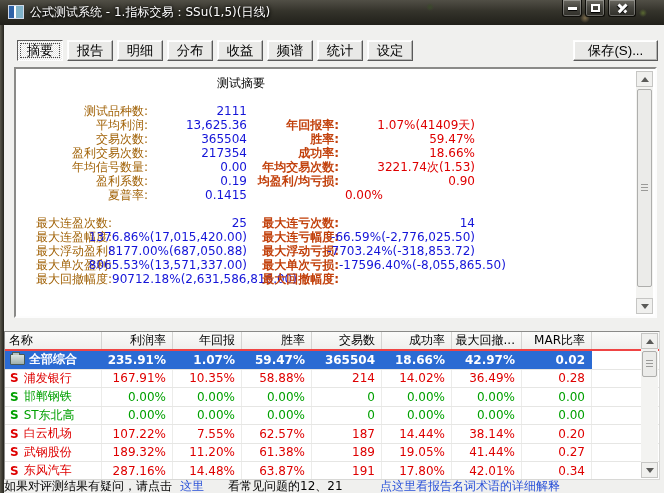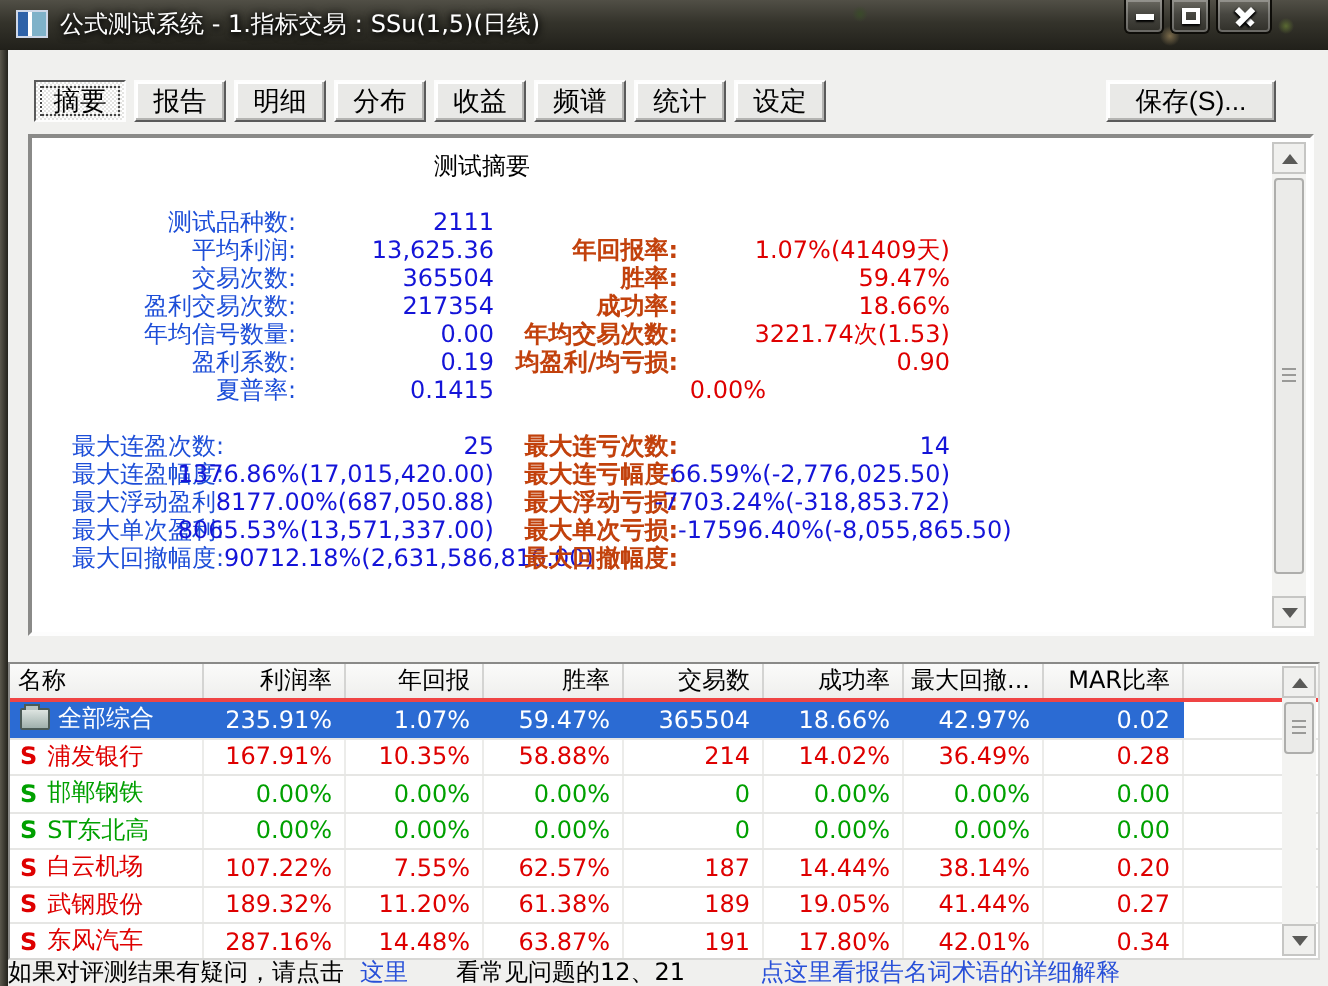--- a/index.html
+++ b/index.html
@@ -53,39 +53,39 @@
     background:#E9E9E7; color:#000; cursor:default; white-space:nowrap;
     border:1px solid; border-color:#FDFDFD #5a5a5a #5a5a5a #FDFDFD;
     box-shadow:inset -1px -1px 0 #b4b4b2, inset 1px 1px 0 #ffffff;
   }
   .tab.active {
     border-color:#5a5a5a #FDFDFD #FDFDFD #5a5a5a; box-shadow:none;
     background:repeating-conic-gradient(#ffffff 0% 25%, #e3e3e1 0% 50%) 0 0/2px 2px;
     outline:1px dotted #444; outline-offset:-4px;
   }
   #save-btn {
-    position:absolute; left:553px; top:40px; width:85px; height:21px;
+    position:absolute; left:573px; top:40px; width:85px; height:21px;
     display:flex; align-items:center; justify-content:center; white-space:nowrap;
     background:#E9E9E7;
     border:1px solid; border-color:#FDFDFD #5a5a5a #5a5a5a #FDFDFD;
     box-shadow:inset -1px -1px 0 #b4b4b2, inset 1px 1px 0 #ffffff;
   }
   
   #summary-panel {
     position:absolute; left:14px; top:67px; width:643px; height:251px;
     background:#ffffff; border:2px solid; border-color:#8a8a88 #FDFDFD #FDFDFD #8a8a88;
     box-shadow:inset 1px 1px 0 #58585六;
     overflow:hidden;
   }
   #summary-title { margin-top:6px; width:450px; text-align:center; color:#000; }
   #summary-rows { margin-top:12px; }
   .s-row { display:flex; height:14px; align-items:center; white-space:nowrap; padding-left:0; }
   .s-gap { height:14px; }
   .cell { display:flex; justify-content:flex-end; overflow:visible; }
-  .c-l1 { width:132px; color:#1d4ed8; }
+  .c-l1 { width:132px; color:#a16207; }
   .c-v1 { width:99px;  color:#1414D8; }
   .c-l2 { width:92px;  color:#c2410c;font-weight:bold; }
   .c-v2 { width:136px; color:#DE0000; }
   .sect-b .c-l1 { width:96px; }
   .sect-b .c-v1 { width:135px; }
   .v2-blue .c-v2 { color:#1414D8; }
   .v1-start .c-v1 { justify-content:flex-start; }
   .v2-start .c-v2 { justify-content:flex-start; }
   
   .sb { position:absolute; top:2px; right:2px; width:17px; bottom:2px; background:#F3F3F1; }
@@ -110,21 +110,21 @@
   .th { display:flex; align-items:center; justify-content:flex-end; padding-right:6px;
     border-right:1px solid #d4d4d2; background:linear-gradient(#fbfbfa,#efefed); color:#000; white-space:nowrap; }
   .th.first { justify-content:flex-start; padding-left:4px; }
   .th.fill { flex:1; border-right:none; }
   .t-row { display:flex; height:18.5px; border-bottom:1px solid #e6e6e4; }
   .td { display:flex; align-items:center; justify-content:flex-end; padding-right:6px;
     border-right:1px solid #ececea; white-space:nowrap; }
   .td.first { justify-content:flex-start; padding-left:5px; }
   .td.fill { flex:1; border-right:none; background:#fff; }
   .tone-red { color:#DE0000; } .tone-green { color:#00A000; }
-  .t-row.sel .td:not(.fill) { background:#2B6BD3; color:#ffffff; border-right-color:#2B6BD3; }
+  .t-row.sel .td:not(.fill) { background:#2B6BD3; color:#ffffff; border-right-color:#2B6BD3;font-weight:bold; }
   .prefix { font-weight:bold; margin-right:5px; }
   .folder { position:relative; width:15px; height:11px; margin:0 4px 0 0;
     background:linear-gradient(#dde4e0,#9fb0ac); border:1px solid #4a5a56; border-radius:1px; }
   .folder::before { content:""; position:absolute; top:-3px; left:1px; width:6px; height:2px;
     background:#b8c4c0; border:1px solid #4a5a56; border-bottom:none; }
   #table-sb { top:1px; right:1px; bottom:1px; }
   
   #statusbar { position:absolute; left:4px; top:480px; width:660px; height:13px;
     display:flex; align-items:center; background:#F0F0EE; white-space:nowrap; line-height:13px; }
   #statusbar .txt { color:#000; }

